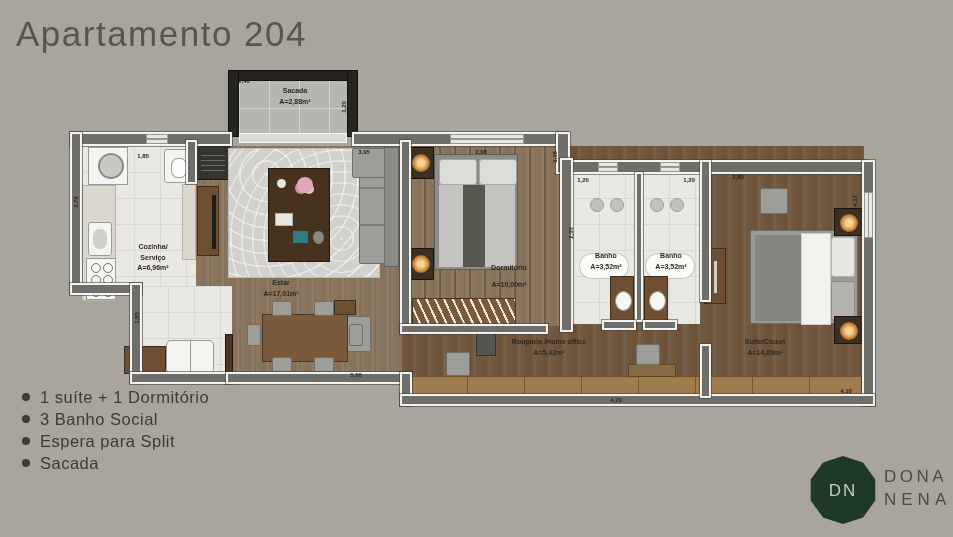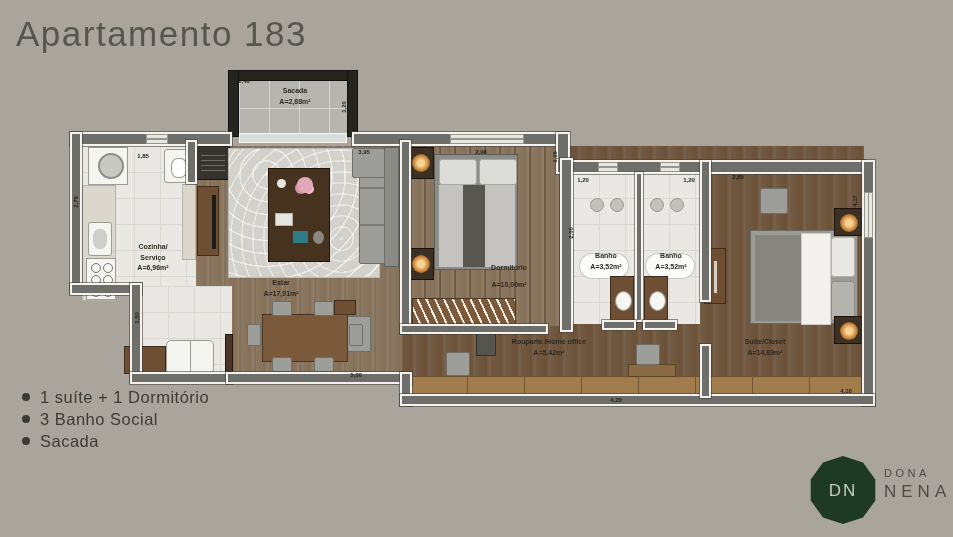--- a/index.html
+++ b/index.html
@@ -55,27 +55,27 @@
   .dim.v{transform:translate(-50%,-50%) rotate(-90deg);}
   
   #features{left:14px;top:386px;margin:0;padding:0;list-style:none;}
   #features li{font-size:16.5px;color:#3b3b36;letter-spacing:.5px;
         height:22px;display:flex;align-items:center;}
   #features li::before{content:"";width:8px;height:8px;border-radius:50%;
         background:#3b3b36;margin:0 10px 0 8px;flex:0 0 auto;}
   
   #logo{left:806px;top:453px;width:150px;height:80px;}
   #logo-text{position:absolute;left:78px;top:14px;color:#4b4b45;font-weight:300;}
-  #logo-text .l1{display:block;font-size:11px;letter-spacing:3.5px;}
+  #logo-text .l1{display:block;font-size:17px;letter-spacing:3.5px;}
   #logo-text .l2{display:block;font-size:17px;letter-spacing:5px;margin-top:3px;}
 </style>
 </head>
 <body>
 
-<h1 id="title" class="abs">Apartamento 183</h1>
+<h1 id="title" class="abs">Apartamento 204</h1>
 
 <div id="plan" class="abs">
 
   <div class="floor tile-gray" style="left:239px;top:80px;width:108px;height:56px;"></div>
   <div class="floor wood-light" style="left:196px;top:146px;width:206px;height:228px;"></div>
   <div class="floor wood-dark" style="left:402px;top:146px;width:462px;height:250px;"></div>
   <div class="floor wood-light" style="left:411px;top:146px;width:150px;height:180px;"></div>
   <div class="floor tile" style="left:82px;top:146px;width:114px;height:140px;"></div>
   <div class="floor tile" style="left:142px;top:286px;width:90px;height:88px;"></div>
   <div class="floor tile" style="left:573px;top:172px;width:62px;height:152px;"></div>
@@ -270,20 +270,23 @@
 </div>
 
 <ul id="features" class="abs">
   <li>
       <span>1 suíte + 1 Dormitório</span>
     </li>
   <li>
       <span>3 Banho Social</span>
     </li>
   <li>
+      <span>Espera para Split</span>
+    </li>
+  <li>
       <span>Sacada</span>
     </li>
 </ul>
 
 <div id="logo" class="abs">
   <svg width="74" height="74" viewBox="0 0 74 74">
     <polygon points="37,3 17,9.5 4.7,26.5 4.7,47.5 17,64.5 37,71 57,64.5 69.3,47.5 69.3,26.5 57,9.5" fill="#1e3a26"></polygon>
     <text x="37" y="43" text-anchor="middle" font-size="17" letter-spacing="2" fill="#c6cbbd" font-weight="300" font-family="Liberation Sans, sans-serif">DN</text>
   </svg>
   <div id="logo-text">

